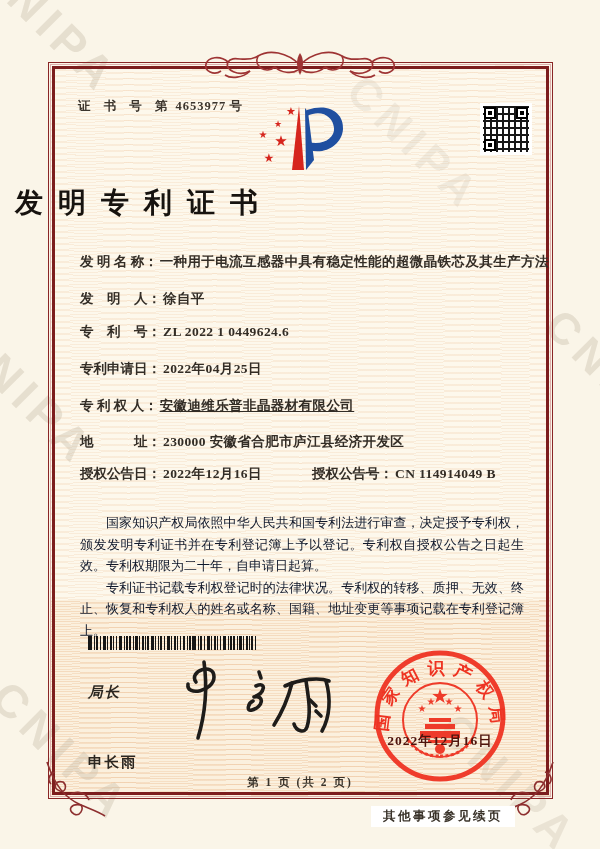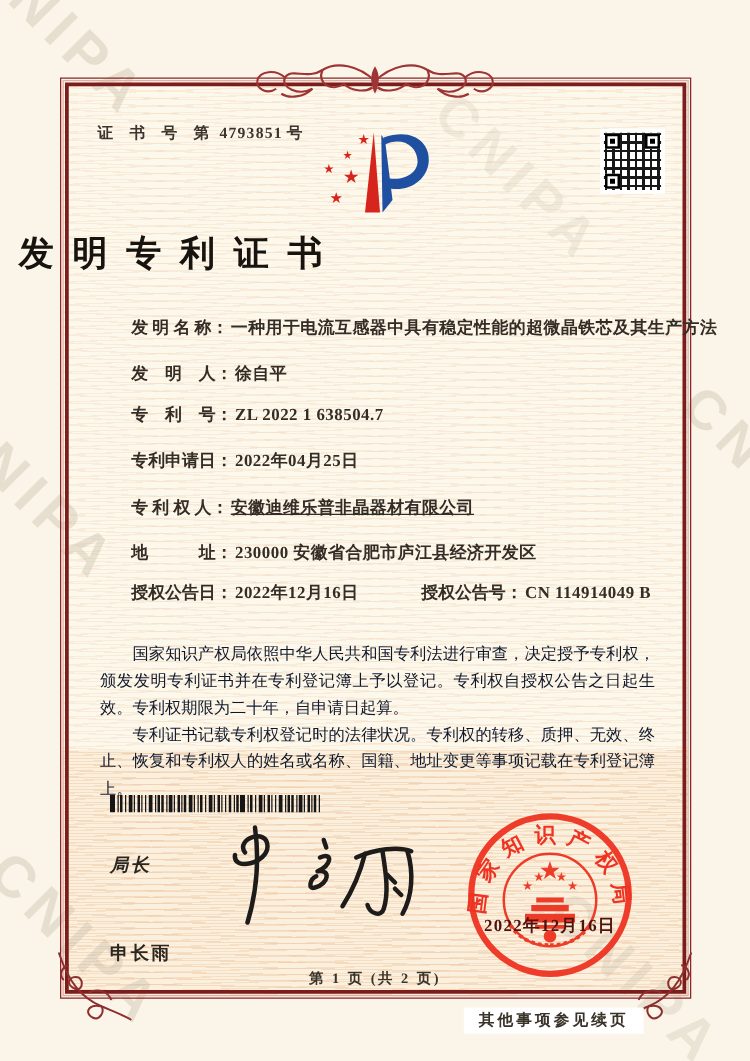--- a/index.html
+++ b/index.html
@@ -54,21 +54,21 @@
   .qr .f { position:absolute; width:12px; height:12px; border:2px solid #000; background:#fff; }
   .qr .f::after { content:""; position:absolute; inset:2px; background:#000; }
   .qr .f.tl { left:1px; top:1px; } .qr .f.tr { right:1px; top:1px; } .qr .f.bl { left:1px; bottom:1px; }
   .title { position:absolute; left:0; width:600px; top:184px; z-index:4;
     text-align:left; font-size:28px; font-weight:700; color:#17130f;
     letter-spacing:15px; padding-left:15px; }
   
   .fields { position:absolute; left:80px; top:249px; width:450px; height:240px; z-index:4;
     font-size:13.5px; font-weight:600; color:#332d26; }
   .frow { position:absolute; left:0; white-space:nowrap; }
-  .frow .lab { display:inline-block; white-space:pre;margin-left:25px; }
+  .frow .lab { display:inline-block; white-space:pre; }
   .frow .val { margin-left:2px; letter-spacing:.4px; }
   
   .legal { position:absolute; left:80px; top:512px; width:444px; z-index:4;
     font-size:13px; line-height:21.5px; color:#0f172a; font-weight:500;
     text-align:justify; }
   .legal p { text-indent:2em; }
   
   .barcode { position:absolute; left:88px; top:636px; z-index:4; }
   .signer { position:absolute; left:88px; z-index:4; font-size:14.5px;
     font-weight:700; color:#2b2620; letter-spacing:2px; }
@@ -129,21 +129,21 @@
       <path d="M62,2 C54,26 44,38 28,45 C16,50 8,53 4,56"></path>
       <path d="M28,45 C38,43 42,50 35,54 C29,57 25,49 28,45 Z"></path>
       <path d="M46,22 C54,20 57,28 49,31 C43,33 42,25 46,22 Z"></path>
       <path d="M38,34 C30,30 22,34 20,40"></path>
       <path d="M54,12 C60,14 62,20 58,24"></path>
     </g>
   </svg>
 
   <div class="cert-no">
     <span class="sp">证 书 号 第</span>
-    <span class="num">4793851</span>
+    <span class="num">4653977</span>
     <span class="sp">号</span>
   </div>
 
   <svg class="logo" width="100" height="78" viewBox="0 0 100 78">
     <g fill="#d6251d" font-family="'DejaVu Sans', sans-serif" text-anchor="middle">
       <text x="41" y="15" font-size="11">★</text>
       <text x="28" y="27" font-size="9">★</text>
       <text x="13" y="38" font-size="10">★</text>
       <text x="31" y="46" font-size="15">★</text>
       <text x="19" y="62" font-size="12">★</text>
@@ -162,21 +162,21 @@
   <div class="title">发明专利证书</div>
 
   <div class="fields">
     <div class="frow" style="top:4px;">
       <span class="lab">发 明 名 称：</span><span class="val">一种用于电流互感器中具有稳定性能的超微晶铁芯及其生产方法</span>
     </div>
     <div class="frow" style="top:41px;">
       <span class="lab">发　明　人：</span><span class="val">徐自平</span>
     </div>
     <div class="frow" style="top:74px;">
-      <span class="lab">专　利　号：</span><span class="val">ZL 2022 1 638504.7</span>
+      <span class="lab">专　利　号：</span><span class="val">ZL 2022 1 0449624.6</span>
     </div>
     <div class="frow" style="top:111px;">
       <span class="lab">专利申请日：</span><span class="val">2022年04月25日</span>
     </div>
     <div class="frow" style="top:148px;text-decoration:underline;">
       <span class="lab">专 利 权 人：</span><span class="val">安徽迪维乐普非晶器材有限公司</span>
     </div>
     <div class="frow" style="top:184px;">
       <span class="lab">地　　　址：</span><span class="val">230000 安徽省合肥市庐江县经济开发区</span>
     </div>

